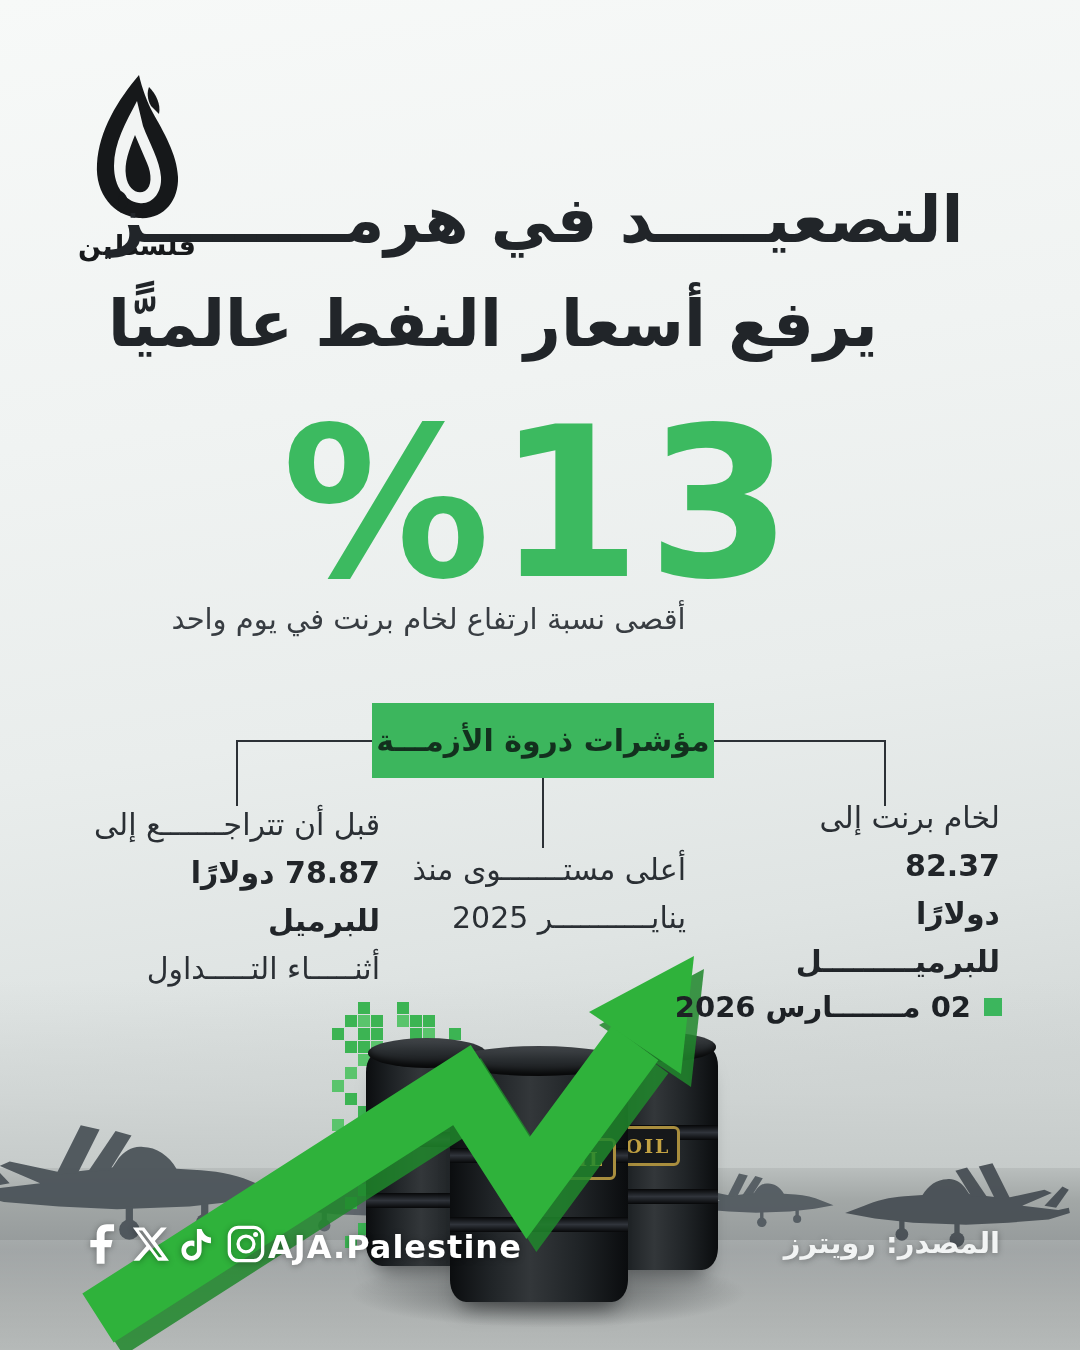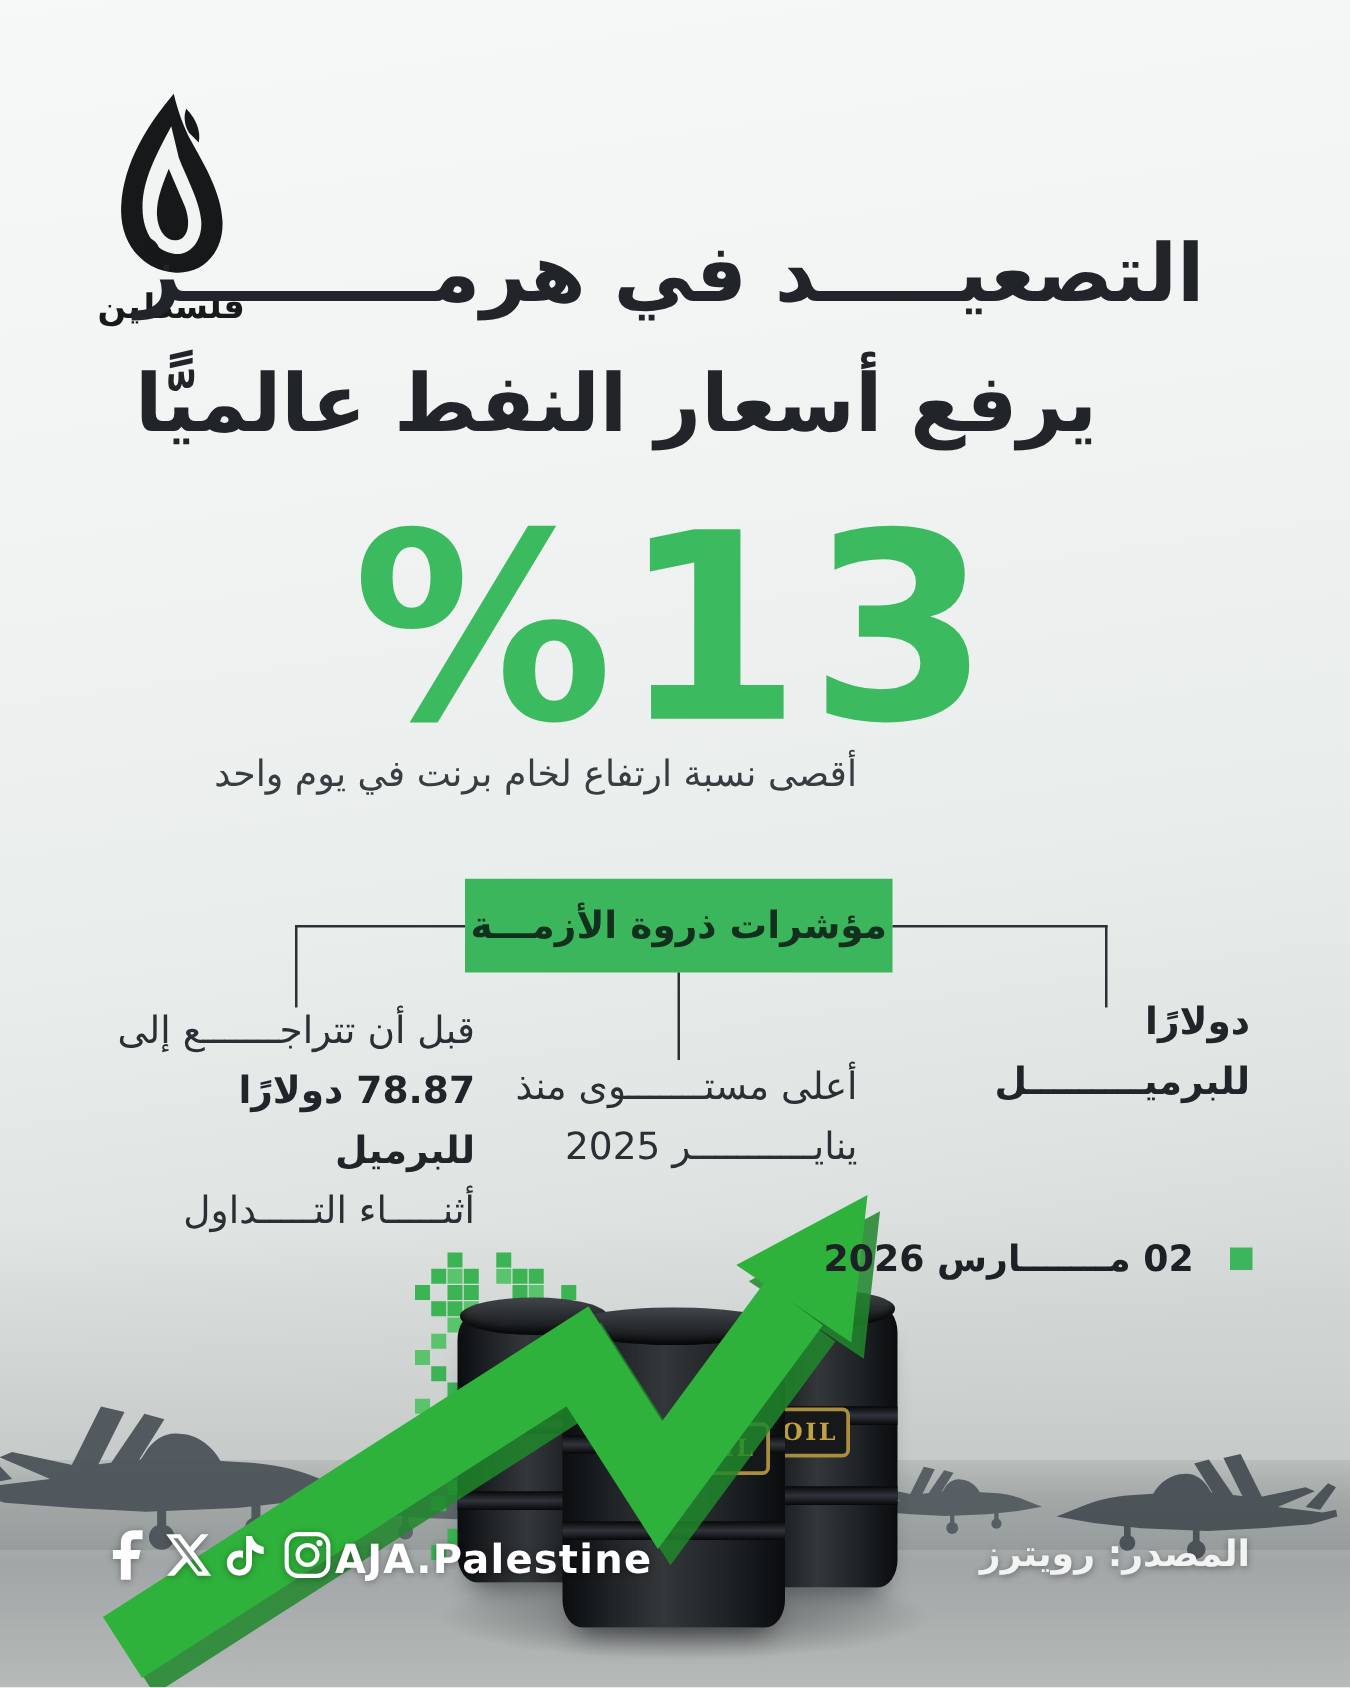--- a/index.html
+++ b/index.html
@@ -30,21 +30,21 @@
   .conn.h{height:2px;} .conn.v{width:2px;}
 
   
   .ind-col{position:absolute;text-align:right;font-size:30px;line-height:48px;color:#2a2f34;direction:rtl;}
   .ind-col .b{font-weight:700;color:#212529;}
   #ind-0{right:80px;top:794px;width:270px;}
   #ind-1{right:394px;top:846px;width:300px;}
   #ind-2{right:700px;top:801px;width:310px;}
 
   
-  .date-row{position:absolute;right:78px;top:990px;display:flex;direction:rtl;align-items:center;gap:29px;}
+  .date-row{position:absolute;right:78px;top:990px;display:flex;direction:rtl;align-items:center;gap:13px;}
   .date-bullet{width:18px;height:18px;background:#3cb65d;}
   .date-text{font-size:29px;font-weight:700;color:#1d2125;white-space:nowrap;}
 
   
   .haze{position:absolute;left:0;top:980px;width:1080px;height:190px;
     background:linear-gradient(180deg,rgba(209,214,213,0) 0%,rgba(204,209,208,.65) 60%,#c6cbca 100%);}
   .ground{position:absolute;left:0;top:1168px;width:1080px;height:182px;
     background:linear-gradient(180deg,#b9bebd 0%,#a2a7a6 18%,#94999a 45%,#a8acab 75%,#b6bab9 100%);}
   .ground-sheen{position:absolute;left:0;top:1240px;width:1080px;height:110px;
     background:linear-gradient(180deg,rgba(255,255,255,.14),rgba(255,255,255,0));}
@@ -229,20 +229,21 @@
   <div class="section-box">
     <span>مؤشرات ذروة الأزمـــة</span>
   </div>
   <div class="conn h" style="left:236px;top:740px;width:136px;"></div>
   <div class="conn v" style="left:236px;top:740px;height:66px;"></div>
   <div class="conn h" style="left:714px;top:740px;width:172px;"></div>
   <div class="conn v" style="left:884px;top:740px;height:66px;"></div>
   <div class="conn v" style="left:542px;top:778px;height:70px;"></div>
 
   <div class="ind-col" id="ind-0">
+      <div class="ind-line"><span>لخام برنت إلى </span><span class="b">82.37</span></div>
       <div class="ind-line"><span class="b">دولارًا للبرميـــــــــل</span></div>
     </div>
   <div class="ind-col" id="ind-1">
       <div class="ind-line"><span>أعلى مستـــــــوى منذ</span></div>
       <div class="ind-line"><span>ينايـــــــــــر 2025</span></div>
     </div>
   <div class="ind-col" id="ind-2">
       <div class="ind-line"><span>قبل أن تتراجـــــــع إلى</span></div>
       <div class="ind-line"><span class="b">78.87 دولارًا للبرميل</span></div>
       <div class="ind-line"><span>أثنـــــاء التـــــداول</span></div>

